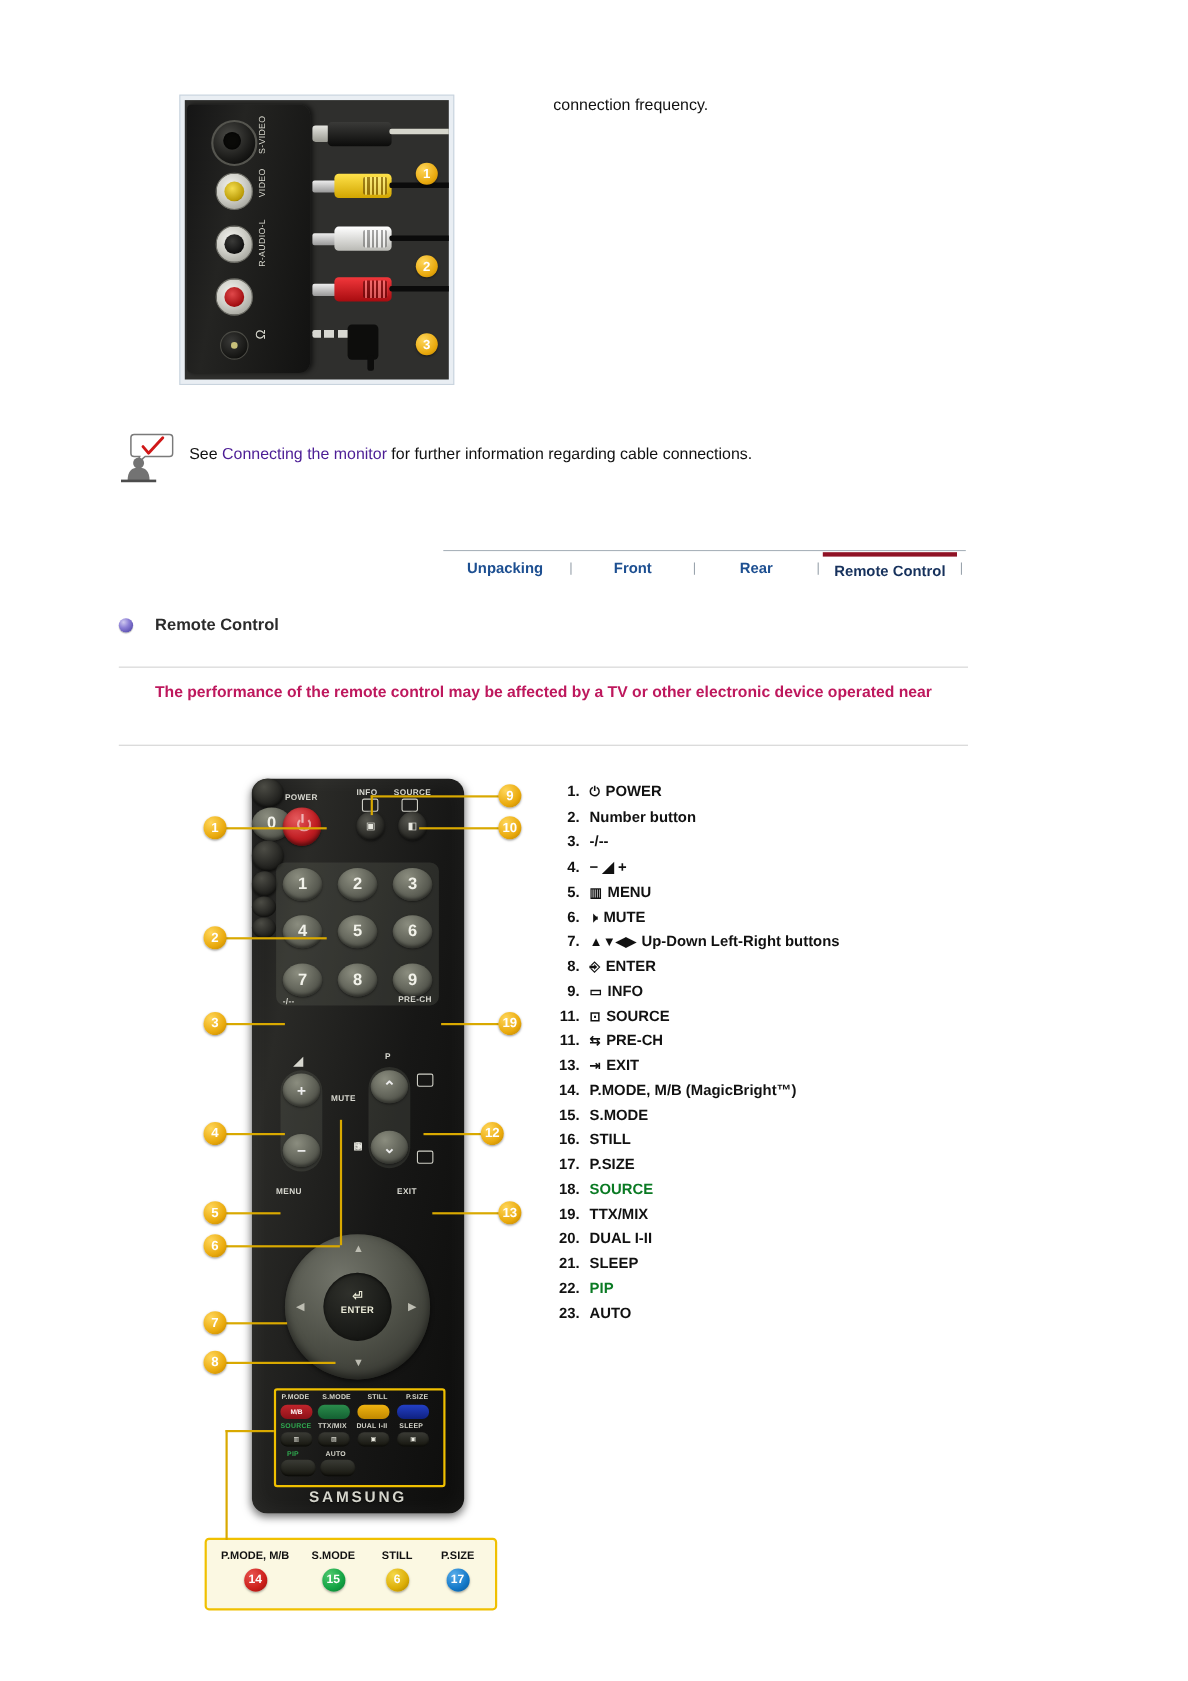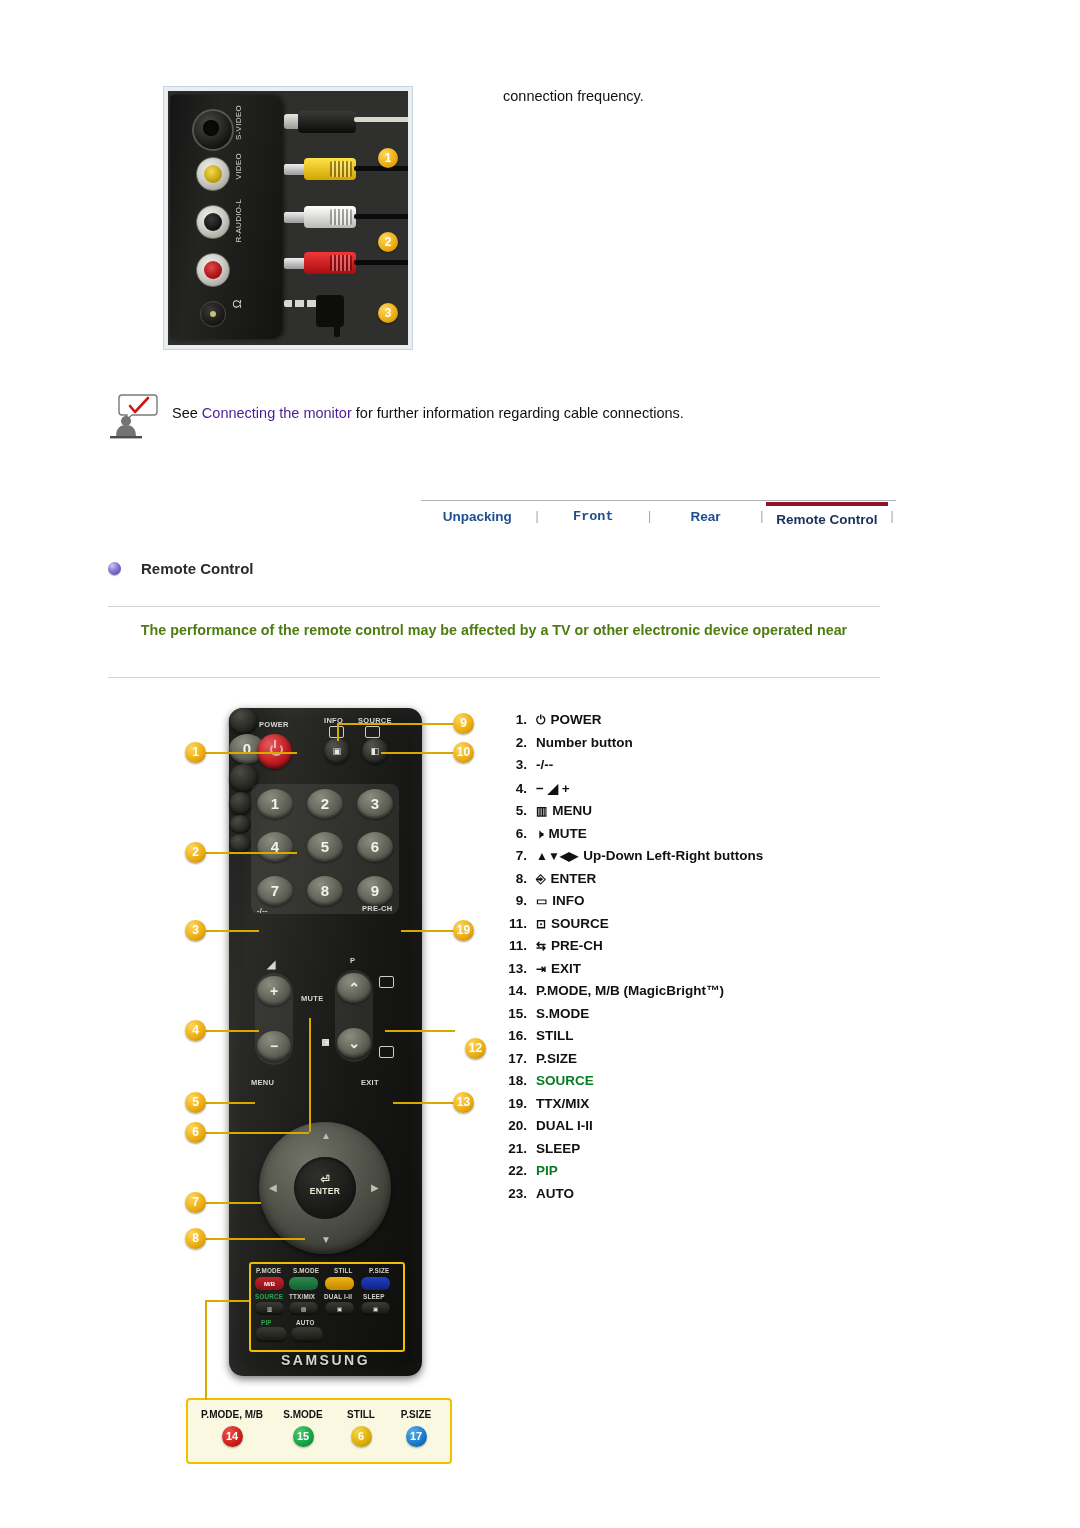--- a/index.html
+++ b/index.html
@@ -130,50 +130,50 @@
   }
 
   
   .note-row{position:absolute;left:110px;top:393px;width:820px;height:50px;}
   .note-icon{position:absolute;left:0;top:0;width:48px;height:46px;}
   .note-text{position:absolute;left:62px;top:12px;font-size:14.5px;color:#111;white-space:nowrap;}
   .lnk{color:#4c1d95;}
 
   
   .tabs{
-    position:absolute;left:421px;top:500px;width:475px;height:30px;
+    position:absolute;left:403px;top:500px;width:475px;height:30px;
     border-top:1.5px solid #aab3bb;
     display:flex;align-items:center;
   }
   .tab{
     font-size:13.5px;font-weight:bold;color:#1d4f91;
     text-align:center;line-height:27px;height:27px;box-sizing:border-box;
   }
   .tab.t-unpack{width:118px;}
-  .tab.t-front{width:110px;font-family:Liberation Mono, monospace;}
+  .tab.t-front{width:110px;}
   .tab.t-rear{width:110px;}
   .tab.t-remote{width:129px;color:#16315c;border-top:4px solid #8f1225;margin-top:-1.5px;}
   .tsep{color:#9aa4ad;font-size:12px;width:8px;text-align:center;}
 
   
   .sec-head{position:absolute;left:108px;top:560px;display:flex;align-items:center;}
   .sphere{
     width:13px;height:13px;border-radius:50%;
     background:radial-gradient(circle at 33% 28%,#cfc9ef 0%,#8c7fd6 40%,#6055b4 75%,#3d3680 100%);
     box-shadow:0 1px 1px rgba(0,0,0,.3);
   }
   .sec-title{margin-left:20px;font-size:15px;font-weight:bold;color:#2b2b2b;}
 
   
   .rule{position:absolute;left:108px;width:772px;height:1px;background:#d3d3d3;}
   .rule-top{top:606px;}
   .rule-bottom{top:677px;}
   .warn{
     position:absolute;left:108px;top:620px;width:772px;
-    text-align:center;font-size:14.3px;font-weight:bold;color:#4d7c0f;line-height:21px;
+    text-align:center;font-size:14.3px;font-weight:bold;color:#be185d;line-height:21px;
   }
 
   
   .remote-wrap{position:absolute;left:185px;top:700px;width:300px;height:770px;}
 
   .rc-body{
     position:absolute;left:44px;top:8px;width:193px;height:668px;
     background:linear-gradient(100deg,#1a1a19 0%,#2a2a27 20%,#171716 60%,#0d0d0c 100%);
     border-radius:14px;
     box-shadow:0 3px 8px rgba(0,0,0,.55), inset 0 0 22px rgba(255,255,255,.05);
@@ -573,21 +573,21 @@
     <div class="lline-v" style="left:152px;top:23px;height:18px;"></div>
     <div class="cbadge" style="left:268px;top:13px;">9</div>
 
     <div class="lline" style="left:196px;top:52px;width:74px;"></div>
     <div class="cbadge" style="left:268px;top:42px;">10</div>
 
     <div class="lline" style="left:216px;top:230px;width:54px;"></div>
     <div class="cbadge" style="left:268px;top:220px;">19</div>
 
     <div class="lline" style="left:200px;top:330px;width:70px;"></div>
-    <div class="cbadge" style="left:280px;top:320px;margin-top:18px;">12</div>
+    <div class="cbadge" style="left:252px;top:320px;">12</div>
 
     <div class="lline" style="left:208px;top:402px;width:62px;"></div>
     <div class="cbadge" style="left:268px;top:392px;">13</div>
 
     <div class="lline" style="left:20px;top:600px;width:44px;"></div>
     <div class="lline-v" style="left:20px;top:600px;height:100px;"></div>
 
     <div class="zoombox">
       <div class="zb-item" style="left:6px;top:9px;width:76px;">
         <div class="zb-lbl">P.MODE, M/B</div>

